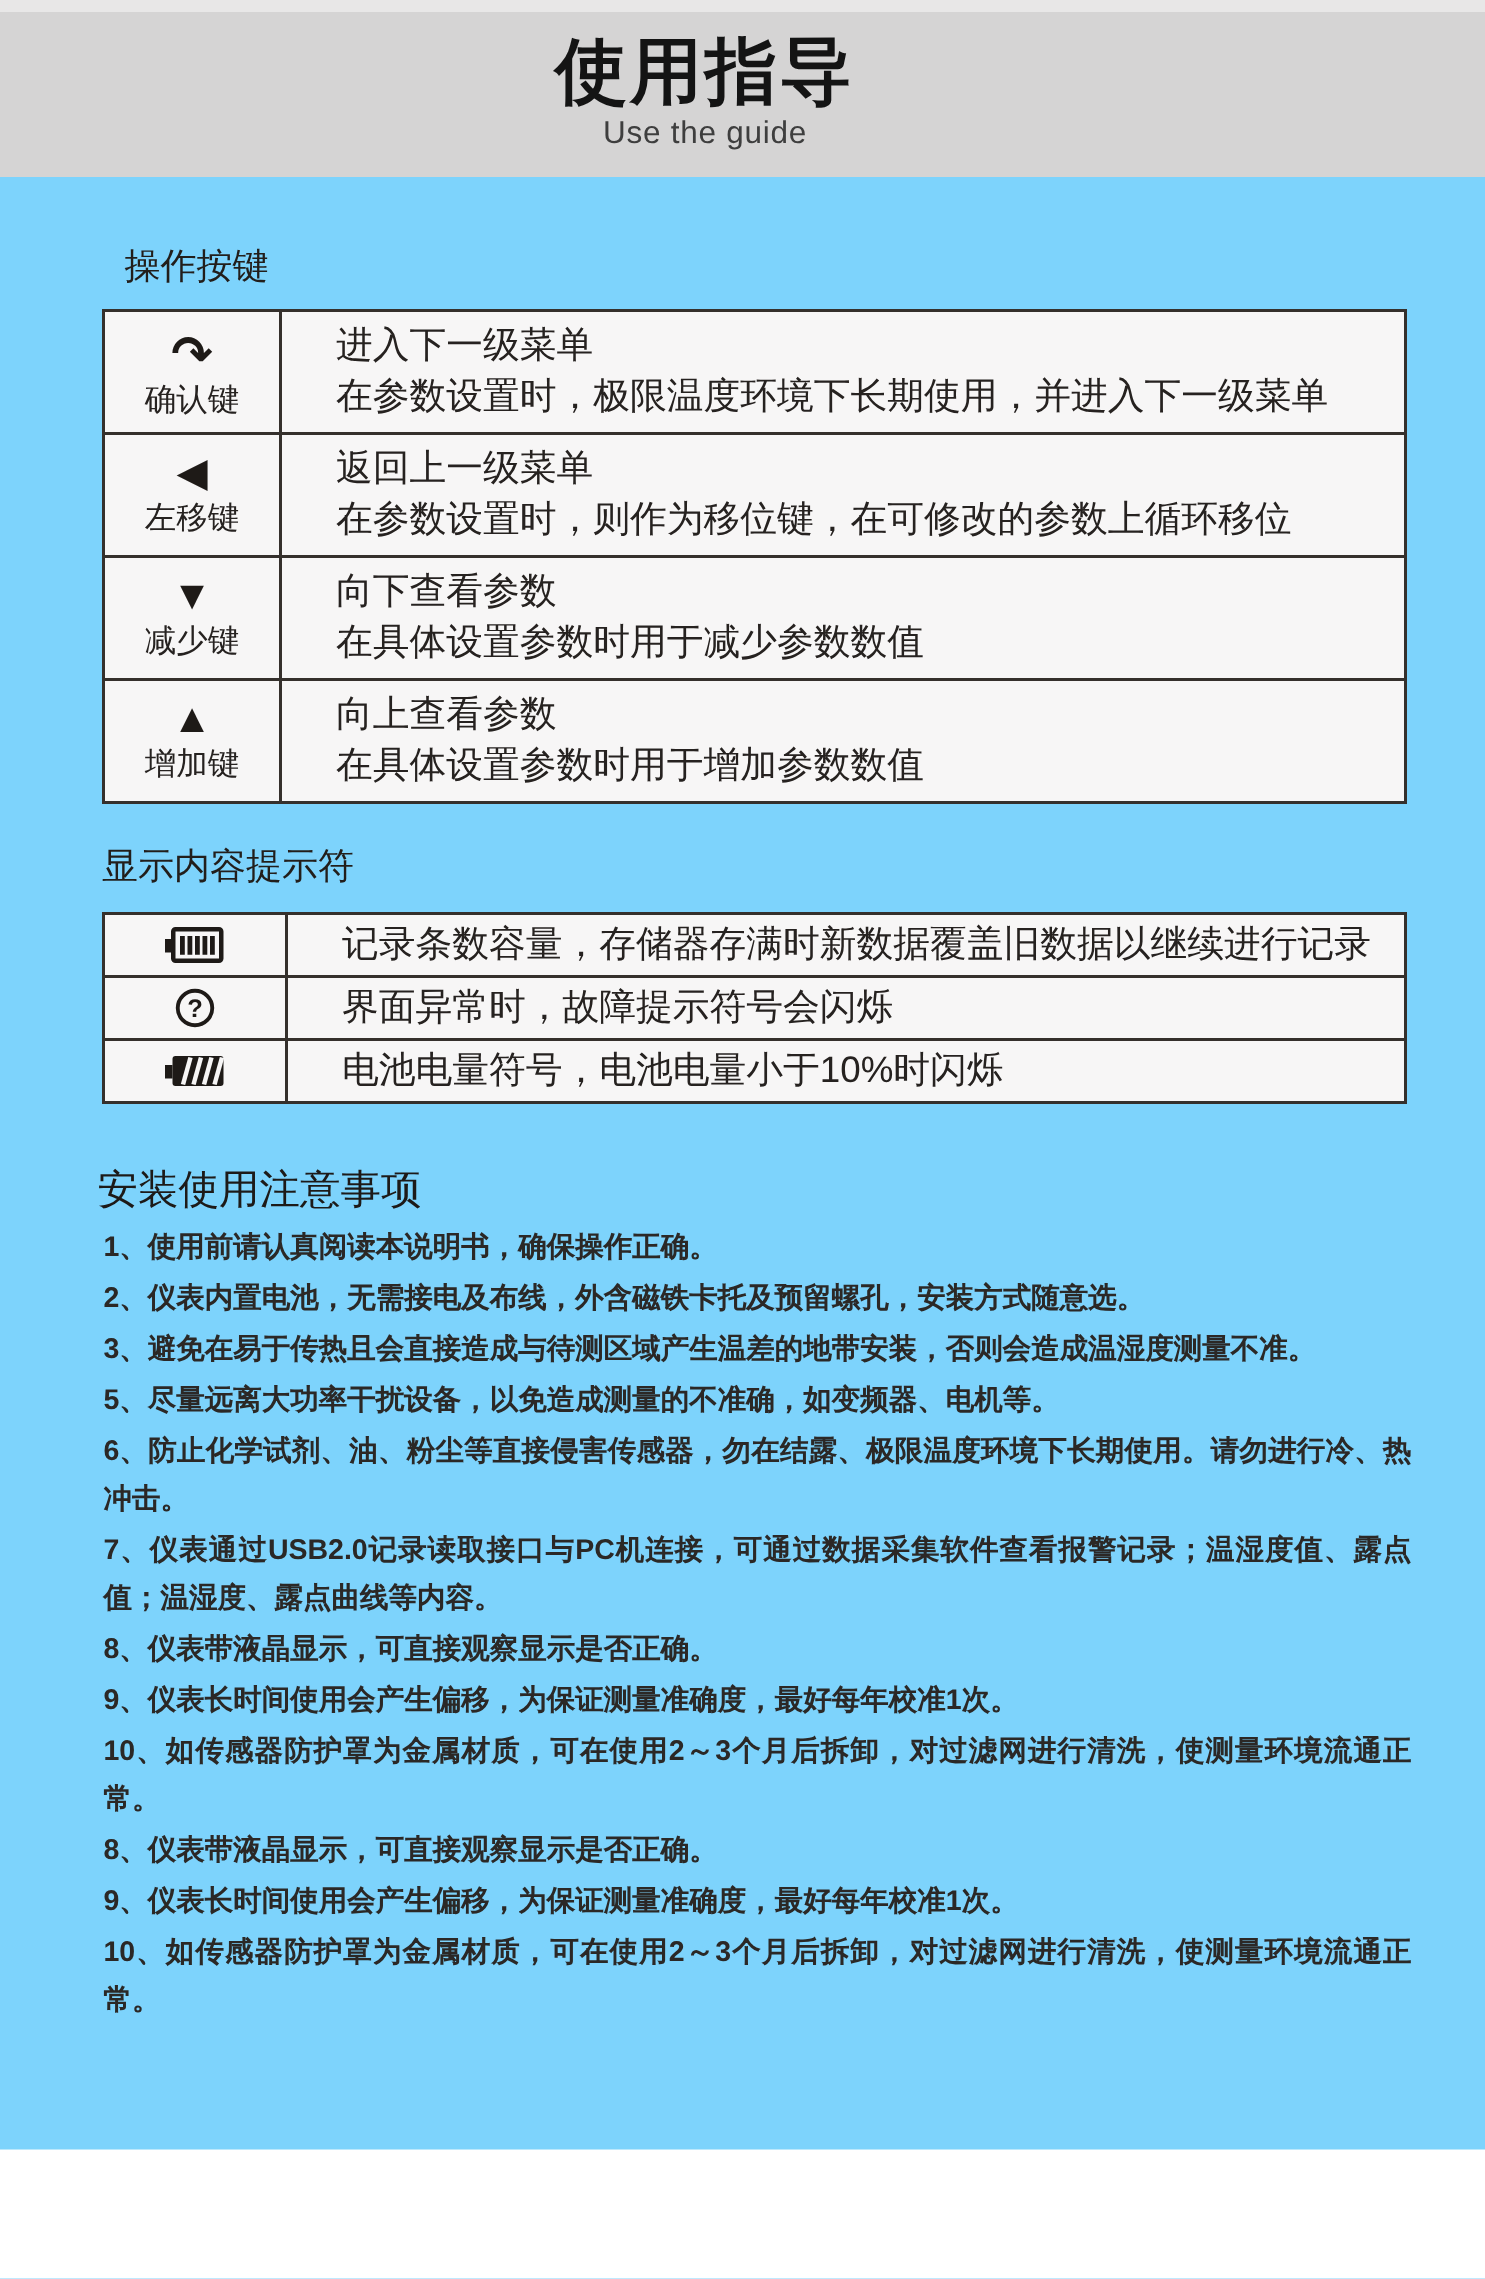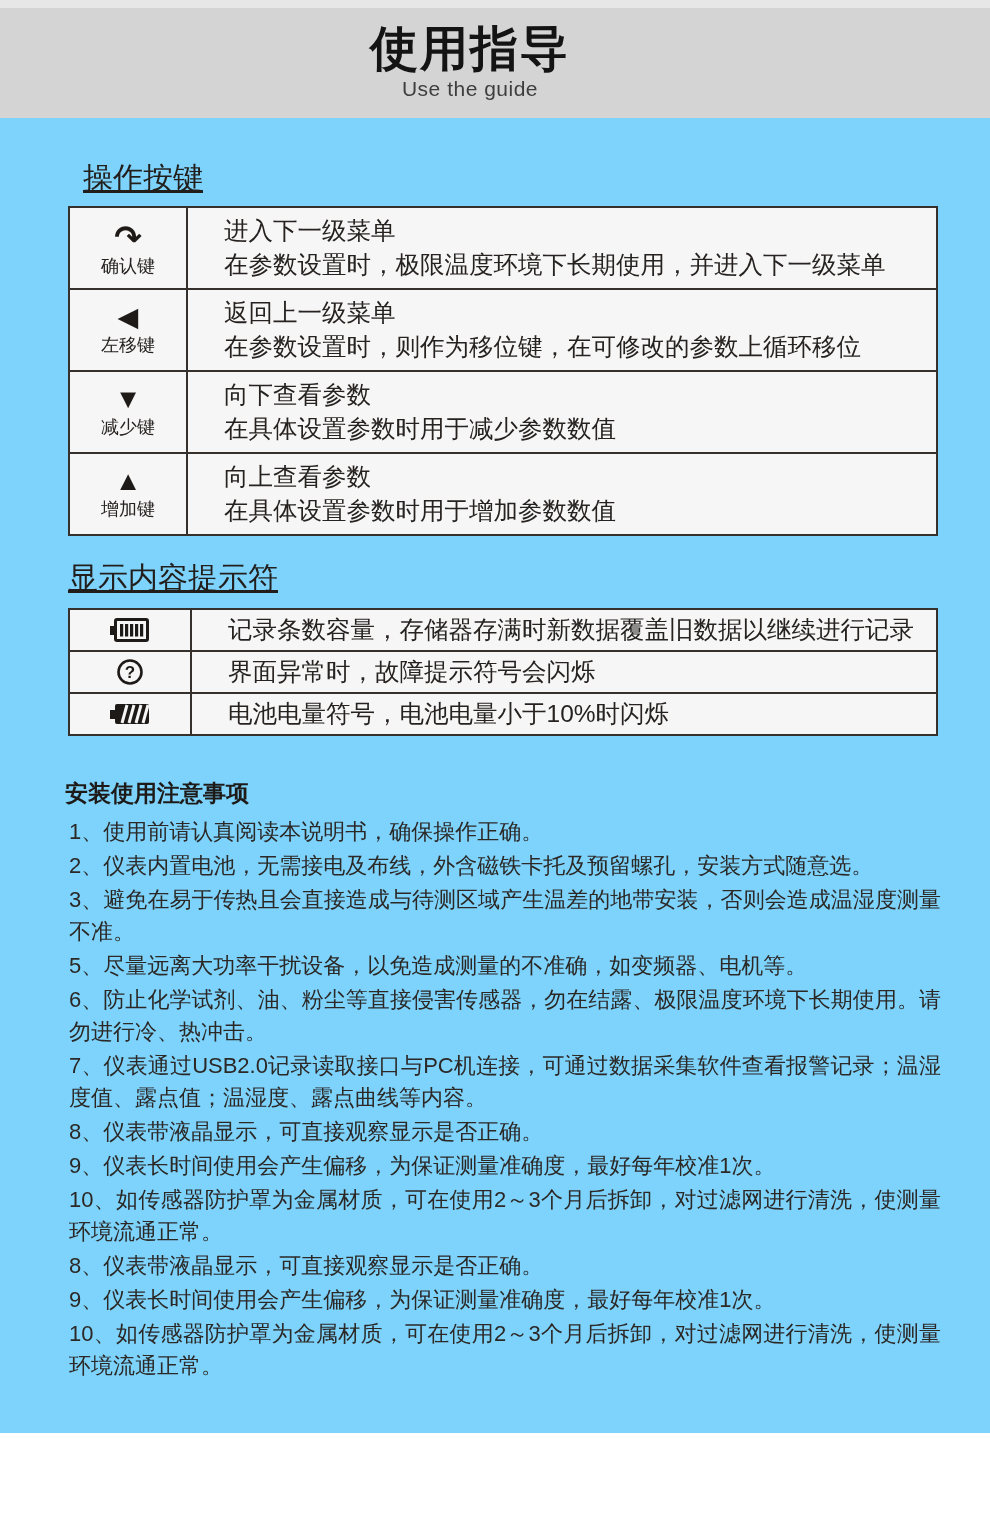--- a/index.html
+++ b/index.html
@@ -24,61 +24,62 @@
     margin:0;padding-top:16px;
     font-size:48px;font-weight:600;line-height:50px;
     color:#141414;letter-spacing:2px;
   }
   .band .subtitle{
     margin-top:3px;
     font-size:21px;font-weight:300;color:#3e3e3e;letter-spacing:0.5px;
   }
   h2.sec{
     margin:44px 0 13px 83px;
-    font-size:30px;font-weight:500;line-height:31px;color:#221e1b;text-decoration:underline;
+    font-size:24px;font-weight:500;line-height:31px;color:#221e1b;
   }
   h2.sec.sym{margin:26px 0 15px 68px;}
   h3.sec-notes{
     margin:42px 0 8px 65px;
-    font-size:23px;font-weight:700;line-height:30px;color:#1d1a18;
+    font-size:27px;font-weight:400;line-height:30px;color:#1d1a18;
   }
   table.tbl{
     border-collapse:collapse;
     margin-left:68px;
     width:870px;
     table-layout:fixed;
     background:#f7f6f6;
   }
   table.tbl td,table.tbl th{
     border:2px solid #35302c;
     padding:0;
     vertical-align:middle;
   }
   
   .keys-tbl td{height:80px;}
   .keys-tbl .c-key{width:116px;text-align:center;}
   .key-cell{display:flex;flex-direction:column;align-items:center;justify-content:center;}
   .key-glyph{line-height:1;color:#1e1a17;}
   .g-confirm{font-size:33px;font-weight:700;transform:translateY(2px);}
   .g-tri{font-size:27px;}
-  .key-label{font-size:18px;margin-top:2px;color:#262220;}
+  .key-label{font-size:21px;margin-top:2px;color:#262220;}
   .desc-cell{padding-left:36px !important;padding-right:8px !important;}
   .desc-line{font-size:24.5px;line-height:34px;color:#262220;}
   
   .sym-tbl .c-sym{width:120px;text-align:center;}
   .sym-tbl td,.sym-tbl th{height:40px;}
   .sym-tbl th{font-weight:400;font-size:24.5px;color:#262220;}
   .sym-tbl th.desc-h{text-align:left;}
   .sym-icon{display:inline-block;vertical-align:middle;}
   
   .notes{margin-left:69px;width:872px;}
   .notes p{
     margin:0 0 2px 0;
-    font-size:22px;line-height:32px;color:#2b2826;
+    font-size:19px;line-height:32px;color:#2b2826;
     text-align:justify;
+    font-weight:bold;
   }
 </style>
 </head>
 <body>
 
 <div class="page">
 
   <div class="top-strip"></div>
 
   <header class="band">

